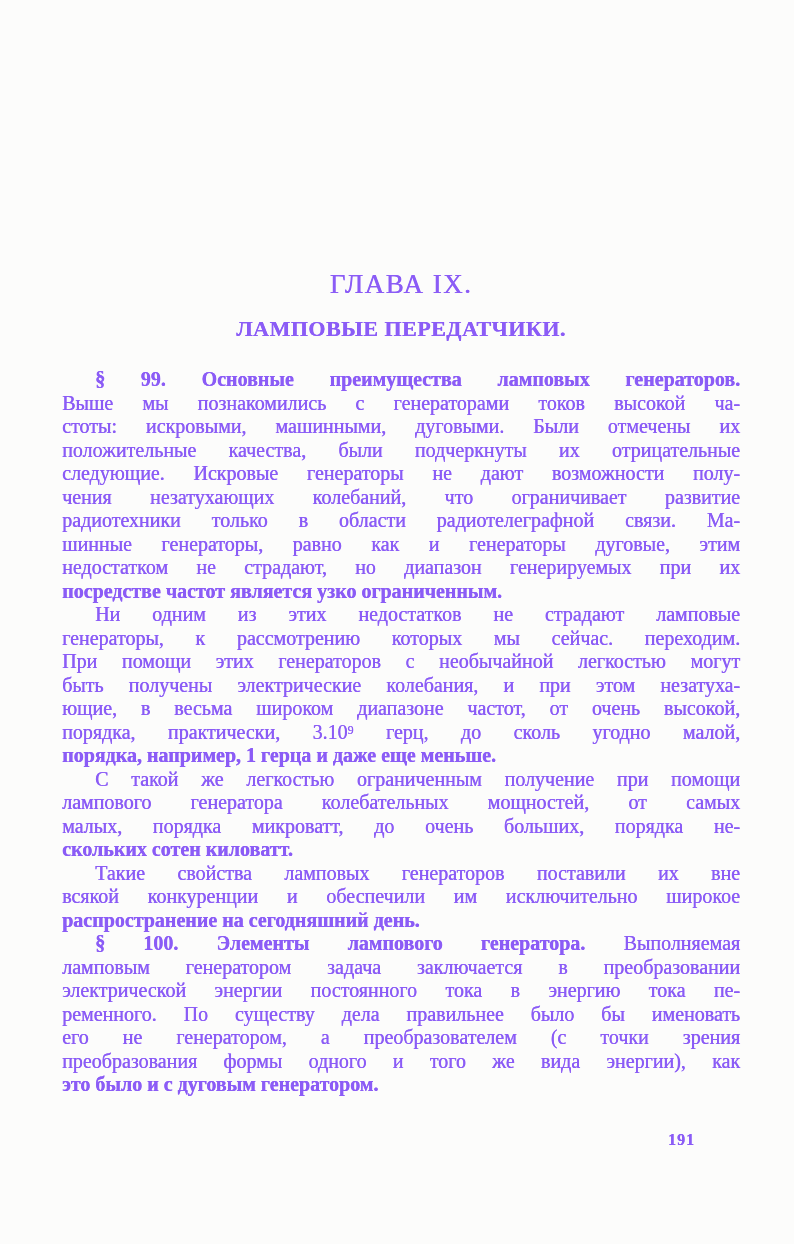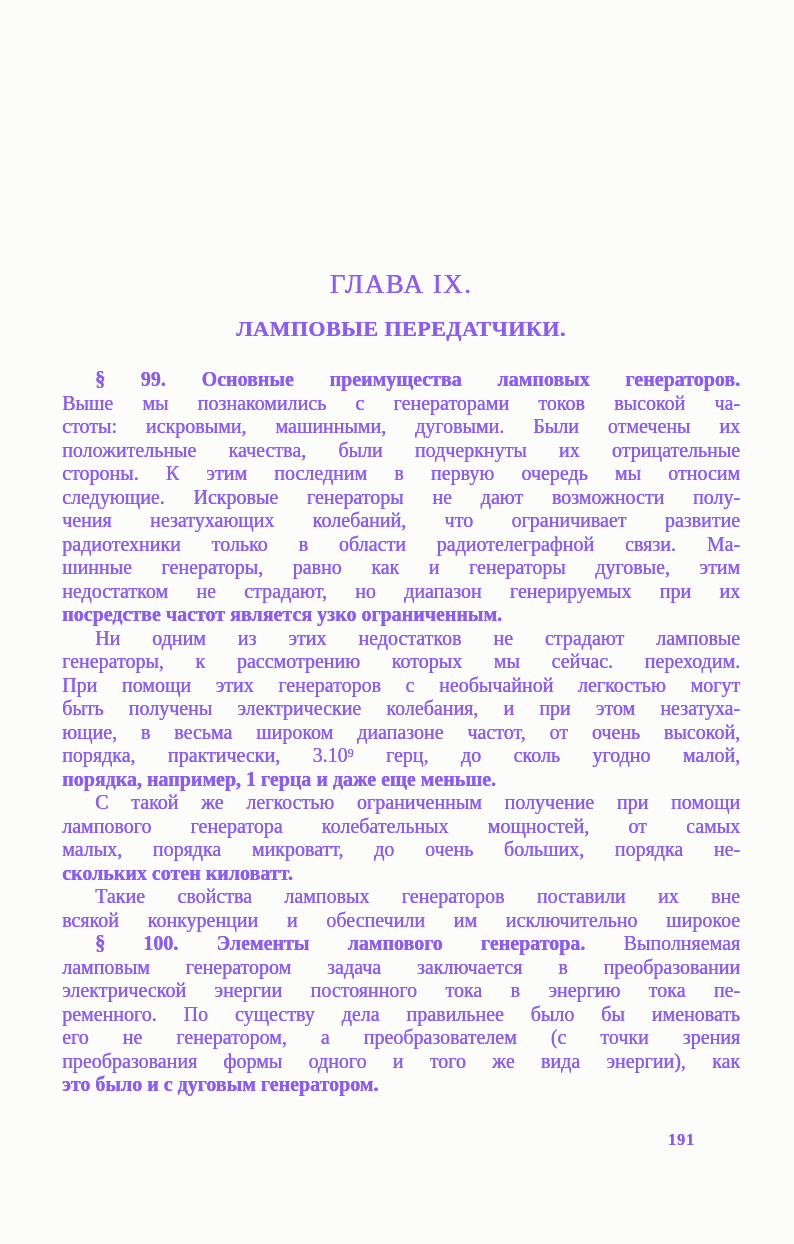--- a/index.html
+++ b/index.html
@@ -72,21 +72,20 @@
 <div class="page">
   <div class="content">
     <h1 class="chapter-heading">ГЛАВА IX.</h1>
     <h2 class="chapter-title">ЛАМПОВЫЕ ПЕРЕДАТЧИКИ.</h2>
     <div class="body-text">
         <div class="paragraph">
           <div class="line indent"><span class="b ">§ 99. Основные преимущества ламповых генераторов.</span></div>
           <div class="line"><span class="">Выше мы познакомились с генераторами токов высокой ча-</span></div>
           <div class="line"><span class="">стоты: искровыми, машинными, дуговыми. Были отмечены их</span></div>
           <div class="line"><span class="">положительные качества, были подчеркнуты их отрицательные</span></div>
-          <div class="line"><span class="">стороны. К этим последним в первую очередь мы относим</span></div>
           <div class="line"><span class="">следующие. Искровые генераторы не дают возможности полу-</span></div>
           <div class="line"><span class="">чения незатухающих колебаний, что ограничивает развитие</span></div>
           <div class="line"><span class="">радиотехники только в области радиотелеграфной связи. Ма-</span></div>
           <div class="line"><span class="">шинные генераторы, равно как и генераторы дуговые, этим</span></div>
           <div class="line"><span class="">недостатком не страдают, но диапазон генерируемых при их</span></div>
           <div class="line last"><span class="">посредстве частот является узко ограниченным.</span></div>
         </div>
         <div class="paragraph">
           <div class="line indent"><span class="">Ни одним из этих недостатков не страдают ламповые</span></div>
           <div class="line"><span class="">генераторы, к рассмотрению которых мы сейчас. переходим.</span></div>
@@ -98,20 +97,21 @@
         </div>
         <div class="paragraph">
           <div class="line indent"><span class="">С такой же легкостью ограниченным получение при помощи</span></div>
           <div class="line"><span class="">лампового генератора колебательных мощностей, от самых</span></div>
           <div class="line"><span class="">малых, порядка микроватт, до очень больших, порядка не-</span></div>
           <div class="line last"><span class="">скольких сотен киловатт.</span></div>
         </div>
         <div class="paragraph">
           <div class="line indent"><span class="">Такие свойства ламповых генераторов поставили их вне</span></div>
           <div class="line"><span class="">всякой конкуренции и обеспечили им исключительно широкое</span></div>
+          <div class="line last"><span class="">распространение на сегодняшний день.</span></div>
         </div>
         <div class="paragraph">
           <div class="line indent"><span class="b ">§ 100. Элементы лампового генератора.</span><span class=""> Выполняемая</span></div>
           <div class="line"><span class="">ламповым генератором задача заключается в преобразовании</span></div>
           <div class="line"><span class="">электрической энергии постоянного тока в энергию тока пе-</span></div>
           <div class="line"><span class="">ременного. По существу дела правильнее было бы именовать</span></div>
           <div class="line"><span class="">его не генератором, а преобразователем (с точки зрения</span></div>
           <div class="line"><span class="">преобразования формы одного и того же вида энергии), как</span></div>
           <div class="line last"><span class="">это было и с дуговым генератором.</span></div>
         </div>

